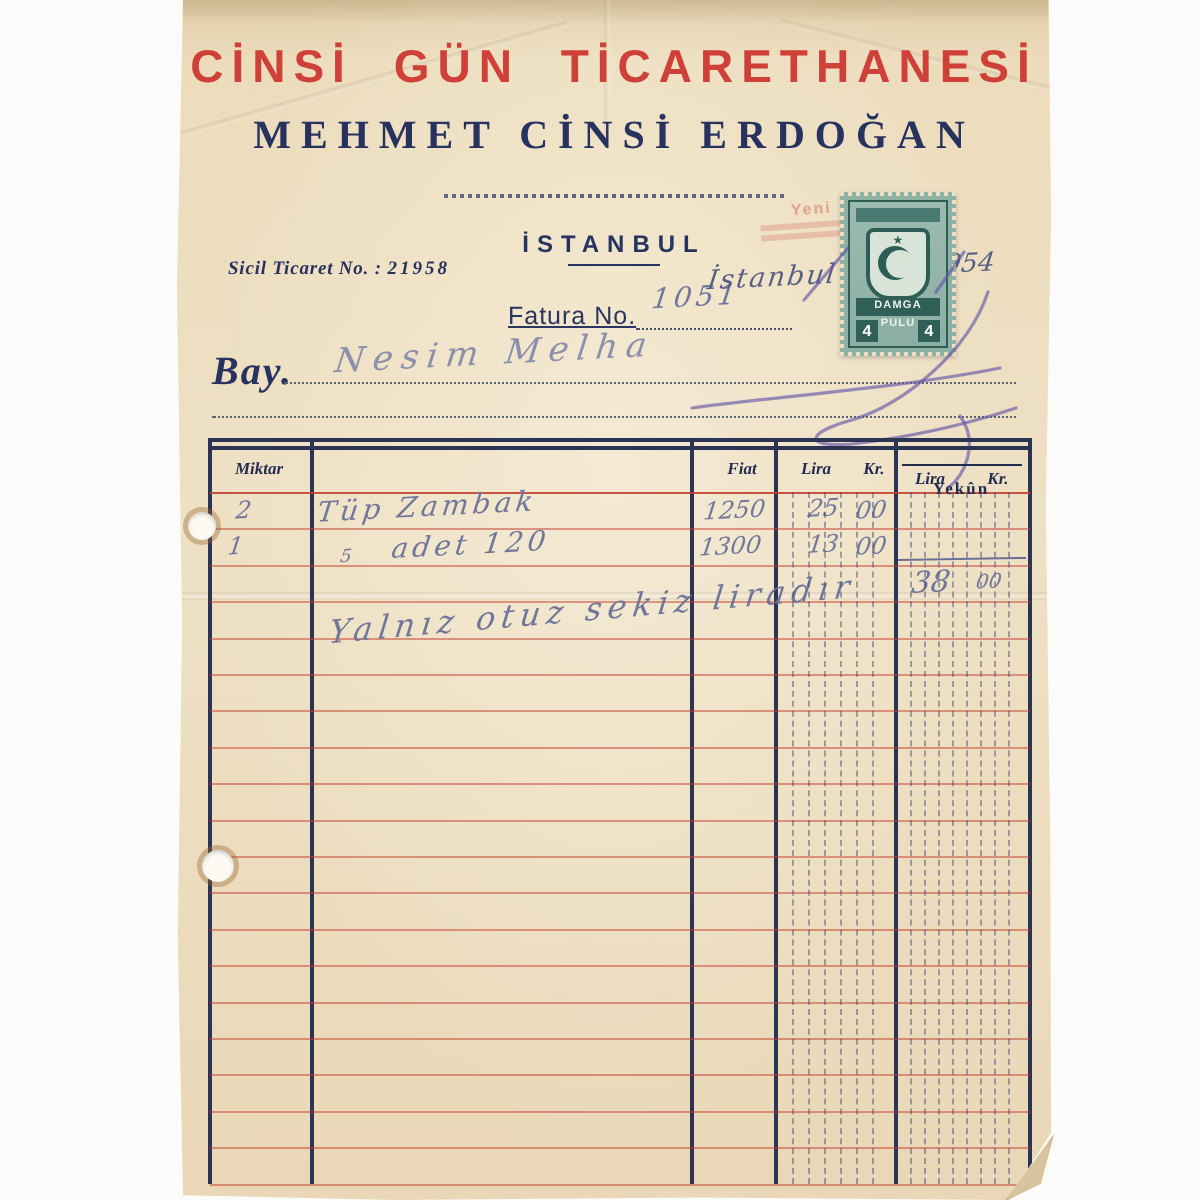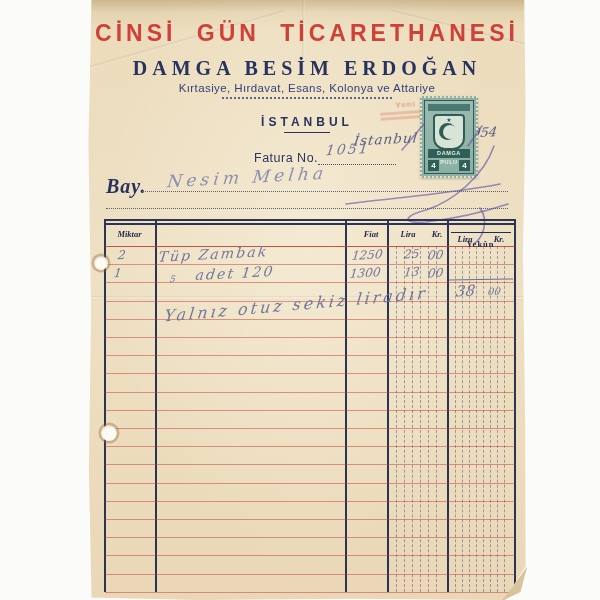--- a/index.html
+++ b/index.html
@@ -31,21 +31,21 @@
   .owner{top:57px;font-family:"Liberation Serif",serif;font-weight:700;font-size:20px;letter-spacing:5px;color:#27325f;}
   .tagline{top:82px;font-size:11.5px;color:#33417b;letter-spacing:.4px;}
   .div-dotted{top:97px;left:50%;transform:translateX(-50%);width:170px;border-top:2px dotted #5d6688;}
   .address{top:102px;font-weight:700;font-size:11px;color:#cd3f37;letter-spacing:.3px;}
   .city{top:115px;font-weight:700;font-size:12px;letter-spacing:4px;color:#27325f;}
   .city-line{top:132px;left:50%;transform:translateX(-50%);width:46px;border-top:1.5px solid #27325f;}
 
   .registry{left:26px;top:127px;font-family:"Liberation Serif",serif;font-style:italic;font-weight:700;font-size:9.5px;color:#27325f;line-height:16px;letter-spacing:.4px;}
   .registry b{font-weight:700;letter-spacing:1.5px;}
 
-  .fatura-label{left:166px;top:151px;font-size:12.5px;color:#2a3560;letter-spacing:.5px;}
+  .fatura-label{left:166px;top:151px;font-size:12.5px;color:#2a3560;letter-spacing:.5px;text-decoration:underline;}
   .fatura-dots{left:230px;top:164px;width:78px;border-top:1.3px dotted #4a4e63;}
 
   .hw{font-family:"DejaVu Serif",serif;font-style:italic;color:#70779a;transform:skewX(-10deg) rotate(-3deg);white-space:nowrap;}
   .hw-light{color:#8b90ad;}
   .hw-dark{color:#585f84;}
 
   .fatura-no{left:238px;top:141px;font-size:14px;letter-spacing:2px;}
   .date-place{left:266px;top:131px;font-size:13.5px;letter-spacing:1px;}
   .date-year{left:376px;top:125px;font-size:13px;}
 
@@ -106,27 +106,30 @@
 <body>
 
 <div class="paper">
   <div class="shade-top"></div>
   <div class="crease crease-h"></div>
   <div class="crease crease-d1"></div>
   <div class="crease crease-d2"></div>
   <div class="crease crease-v"></div>
 
   <div class="abs ctr company">CİNSİ GÜN TİCARETHANESİ</div>
-  <div class="abs ctr owner">DAMGA BESİM ERDOĞAN</div>
-  <div class="abs ctr tagline">Kırtasiye, Hırdavat, Esans, Kolonya ve Attariye</div>
+  <div class="abs ctr owner">MEHMET CİNSİ ERDOĞAN</div>
   <div class="abs div-dotted"></div>
   <div class="abs ctr city">İSTANBUL</div>
   <div class="abs city-line"></div>
 
   <div class="abs registry">
+    <div>
+      <span>Sicil Ticaret No. :</span>
+      <b>21958</b>
+    </div>
   </div>
 
   <div class="abs fatura-label">Fatura No.</div>
   <div class="abs fatura-dots"></div>
   <div class="abs hw fatura-no">1051</div>
 
   <div class="abs hw hw-dark date-place">İstanbul</div>
   <div class="abs hw hw-dark date-year">1954</div>
 
   <div class="abs overprint">

